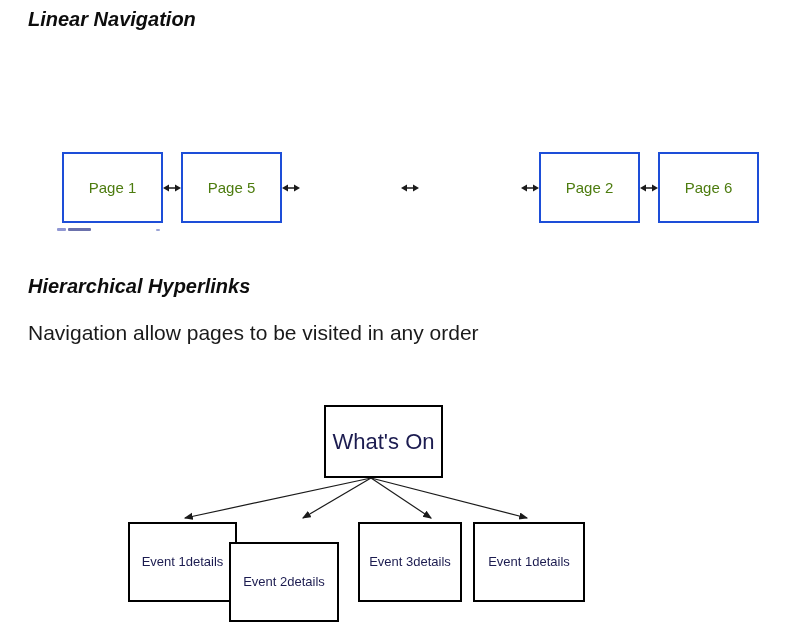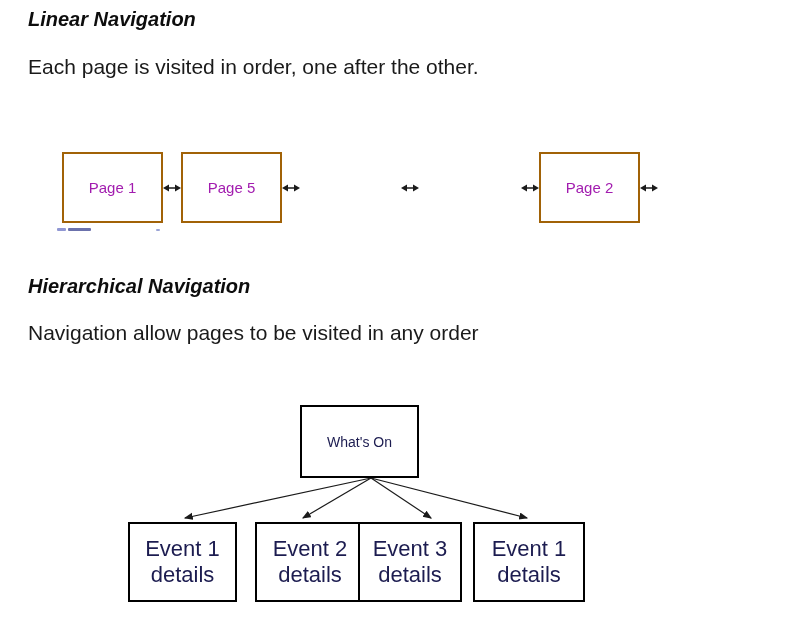--- a/index.html
+++ b/index.html
@@ -41,28 +41,28 @@
   #desc-linear    { top: 55px; }
   #heading-hier   { top: 275px; }
   #desc-hier      { top: 321px; }
 
   
   .page-box {
     position: absolute;
     top: 152px;
     width: 101px;
     height: 71px;
-    border: 2px solid #a16207;
+    border: 2px solid #1d4ed8;
     background: #ffffff;
     box-sizing: border-box;
     display: flex;
     align-items: center;
     justify-content: center;
     font-size: 15px;
-    color: #a21caf;
+    color: #4d7c0f;
     white-space: nowrap;
   }
   .connector {
     position: absolute;
     top: 182px;
     width: 18px;
     height: 12px;
   }
   .connector svg { display: block; }
 
@@ -72,81 +72,83 @@
     border-radius: 1px;
     opacity: 0.75;
   }
   #artifact-1 { left: 57px;  top: 228px; width: 9px;  height: 3px; background: #6b74c4; }
   #artifact-2 { left: 68px;  top: 228px; width: 23px; height: 3px; background: #3a4290; }
   #artifact-3 { left: 156px; top: 229px; width: 4px;  height: 2px; background: #7a86c8; }
 
   
   .root-box {
     position: absolute;
-    left: 300px;
+    left: 324px;
     top: 405px;
     width: 119px;
     height: 73px;
     border: 2px solid #000000;
     background: #ffffff;
     box-sizing: border-box;
     display: flex;
     align-items: center;
     justify-content: center;
-    font-size: 14px;
+    font-size: 22px;
     color: #1c1c50;
     white-space: nowrap;
   }
   .event-box {
     position: absolute;
     top: 522px;
     height: 80px;
     border: 2px solid #000000;
     background: #ffffff;
     box-sizing: border-box;
     display: flex;
-    flex-direction: column;
+    flex-direction: row;
     align-items: center;
     justify-content: center;
-    font-size: 22px;
+    font-size: 13px;
     line-height: 26px;
     color: #1c1c50;
     text-align: center;
     white-space: nowrap;
   }
   #event-box-1 { left: 128px; width: 109px; }
-  #event-box-2 { left: 255px; width: 110px; }
+  #event-box-2 { left: 229px; width: 110px; margin-top: 20px; }
   #event-box-3 { left: 358px; width: 104px; }
   #event-box-4 { left: 473px; width: 112px; }
 
   #hierarchy-arrows {
     position: absolute;
     left: 0;
     top: 0;
     width: 798px;
     height: 624px;
     pointer-events: none;
   }
 </style>
 </head>
 <body>
 
 <div class="page">
 
   <h2 class="section-heading" id="heading-linear">Linear Navigation</h2>
-  <p class="section-desc" id="desc-linear">Each page is visited in order, one after the other.</p>
 
   <div class="page-box" style="left:62px">
     <span>Page 1</span>
   </div>
   <div class="page-box" style="left:181px">
     <span>Page 5</span>
   </div>
   <div class="page-box" style="left:539px">
     <span>Page 2</span>
+  </div>
+  <div class="page-box" style="left:658px">
+    <span>Page 6</span>
   </div>
 
   <div class="connector" style="left:163px">
     <svg width="18" height="12" viewBox="0 0 18 12">
       <line x1="4" y1="6" x2="14" y2="6" stroke="#1a1a1a" stroke-width="1.5"></line>
       <polygon points="0,6 6,2.5 6,9.5" fill="#1a1a1a"></polygon>
       <polygon points="18,6 12,2.5 12,9.5" fill="#1a1a1a"></polygon>
     </svg>
   </div>
   <div class="connector" style="left:282px">
@@ -175,21 +177,21 @@
       <line x1="4" y1="6" x2="14" y2="6" stroke="#1a1a1a" stroke-width="1.5"></line>
       <polygon points="0,6 6,2.5 6,9.5" fill="#1a1a1a"></polygon>
       <polygon points="18,6 12,2.5 12,9.5" fill="#1a1a1a"></polygon>
     </svg>
   </div>
 
   <div class="artifact-dash" id="artifact-1"></div>
   <div class="artifact-dash" id="artifact-2"></div>
   <div class="artifact-dash" id="artifact-3"></div>
 
-  <h2 class="section-heading" id="heading-hier">Hierarchical Navigation</h2>
+  <h2 class="section-heading" id="heading-hier">Hierarchical Hyperlinks</h2>
   <p class="section-desc" id="desc-hier">Navigation allow pages to be visited in any order</p>
 
   <svg id="hierarchy-arrows">
     <defs>
       <marker id="ah" markerWidth="9" markerHeight="8" refX="6.5" refY="3" orient="auto">
         <path d="M0,0 L7.5,3 L0,6 z" fill="#1a1a1a"></path>
       </marker>
     </defs>
     <line x1="371" y1="478" x2="185" y2="518" stroke="#1a1a1a" stroke-width="1.2" marker-end="url(#ah)"></line>
     <line x1="371" y1="478" x2="303" y2="518" stroke="#1a1a1a" stroke-width="1.2" marker-end="url(#ah)"></line>

